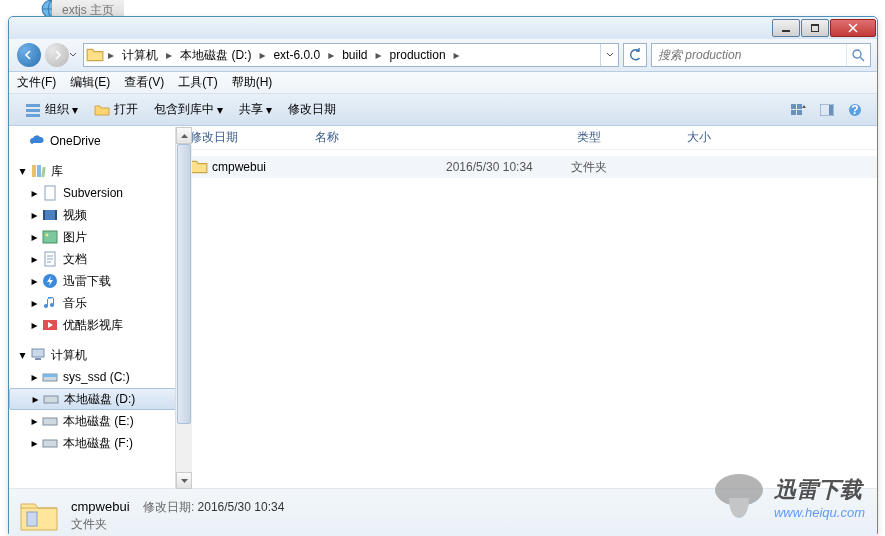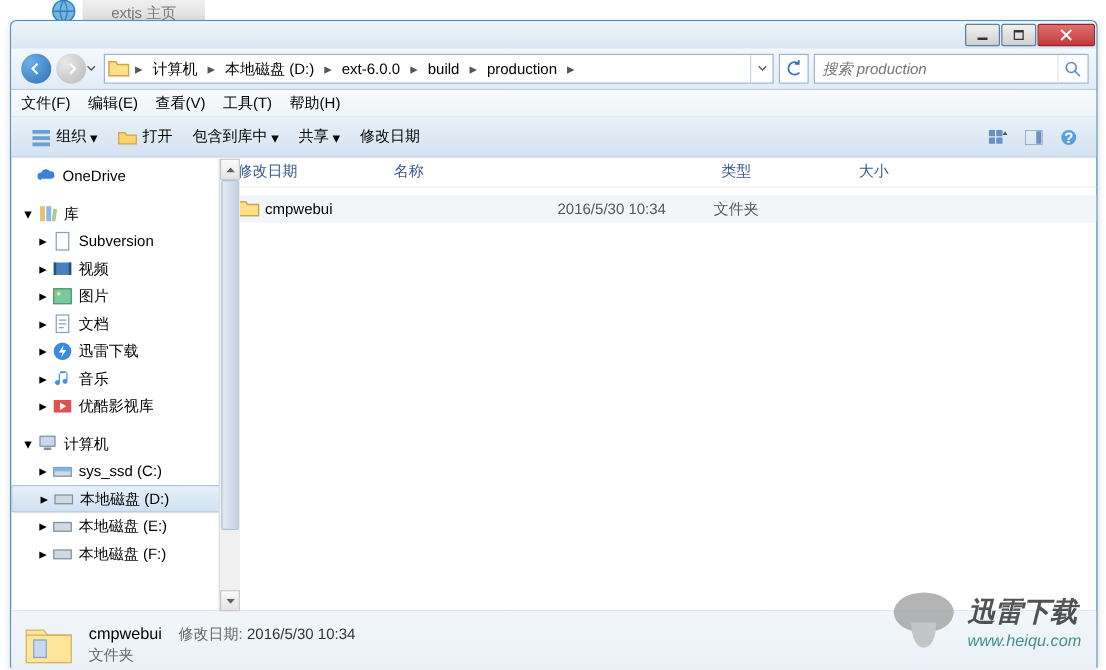--- a/index.html
+++ b/index.html
@@ -62,22 +62,22 @@
 .row .rt { color: #555; }
 .details { height: 54px; border-top: 1px solid #e0e8f0; background: linear-gradient(#f2f6fa,#e8f0f6); display: flex; align-items: center; padding: 4px 8px; }
 .dicon { width: 44px; height: 44px; display:flex; align-items:center; justify-content:center; }
 .dtext { margin-left: 10px; }
 .dtext .dn { font-size: 13px; }
 .dtext .dt { color: #666; }
 .watermark { position: absolute; right: 20px; bottom: 10px; display: flex; align-items: center; opacity: 0.78; }
 .watermark .mushroom { width: 58px; height: 58px; display:flex; align-items:center; justify-content:center; }
 .watermark .wtxt { margin-left: 6px; }
 .watermark .wtxt .t1 { font-size: 22px; font-weight: bold; color: #222; font-style: italic; }
-.watermark .wtxt .t2 { font-size: 13px; font-style: italic; color: #0f766e; }
-.bgtab { position: absolute; left: 66px; top: 0; padding: 2px 23px; background: linear-gradient(#f0f0f0,#d8d8d8); color: #777; display:flex; align-items:center; gap:4px; font-size:12px; }
+.watermark .wtxt .t2 { font-size: 13px; font-style: italic; color: #3b82f6; }
+.bgtab { position: absolute; left: 52px; top: 0; padding: 2px 10px; background: linear-gradient(#f0f0f0,#d8d8d8); color: #777; display:flex; align-items:center; gap:4px; font-size:12px; }
 .bgicon { position: absolute; left: 40px; top: 0; width:22px; height:18px; display:flex; align-items:center; justify-content:center; }
 </style>
 </head>
 <body>
 
 <div class="bgicon">
   <svg viewBox="0 0 20 20">
       <circle cx="10" cy="10" r="8" fill="#6fb8e8" stroke="#3a80b8"></circle>
       <path d="M2 10h16M10 2a14 14 0 010 16M10 2a14 14 0 000 16" stroke="#3a80b8" fill="none"></path>
     </svg>

